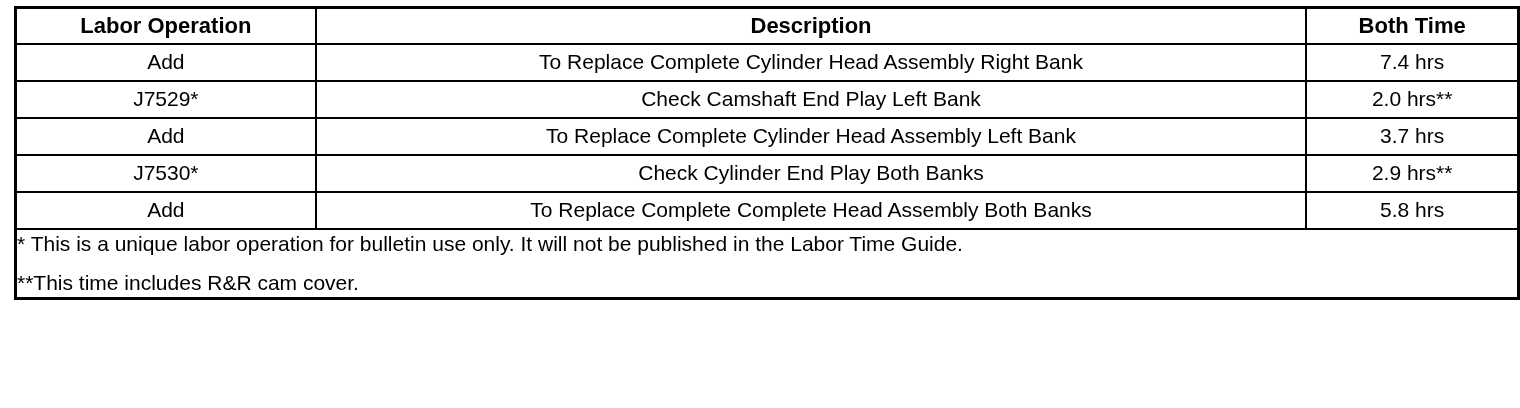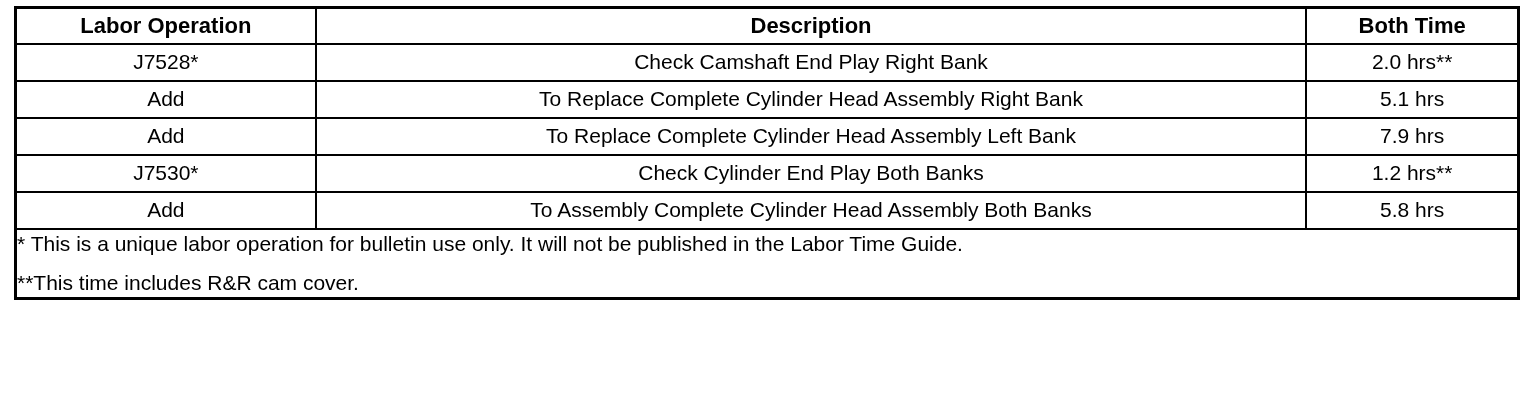--- a/index.html
+++ b/index.html
@@ -80,42 +80,42 @@
     </colgroup>
     <thead>
       <tr>
         <th>Labor Operation</th>
         <th>Description</th>
         <th>Both Time</th>
       </tr>
     </thead>
     <tbody>
       <tr>
-        <td>J7528*</td>
-        <td>Check Camshaft End Play Right Bank</td>
+        <td>Add</td>
+        <td>To Replace Complete Cylinder Head Assembly Right Bank</td>
+        <td>7.4 hrs</td>
+      </tr>
+      <tr>
+        <td>J7529*</td>
+        <td>Check Camshaft End Play Left Bank</td>
         <td>2.0 hrs**</td>
       </tr>
       <tr>
         <td>Add</td>
-        <td>To Replace Complete Cylinder Head Assembly Right Bank</td>
-        <td>5.1 hrs</td>
-      </tr>
-      <tr>
-        <td>Add</td>
         <td>To Replace Complete Cylinder Head Assembly Left Bank</td>
-        <td>7.9 hrs</td>
+        <td>3.7 hrs</td>
       </tr>
       <tr>
         <td>J7530*</td>
         <td>Check Cylinder End Play Both Banks</td>
-        <td>1.2 hrs**</td>
+        <td>2.9 hrs**</td>
       </tr>
       <tr>
         <td>Add</td>
-        <td>To Assembly Complete Cylinder Head Assembly Both Banks</td>
+        <td>To Replace Complete Complete Head Assembly Both Banks</td>
         <td>5.8 hrs</td>
       </tr>
       <tr>
         <td class="notes-cell" colspan="3">
           <div class="note-line">* This is a unique labor operation for bulletin use only. It will not be published in the Labor Time Guide.</div>
           <div class="note-gap"></div>
           <div class="note-line">**This time includes R&amp;R cam cover.</div>
         </td>
       </tr>
     </tbody>

